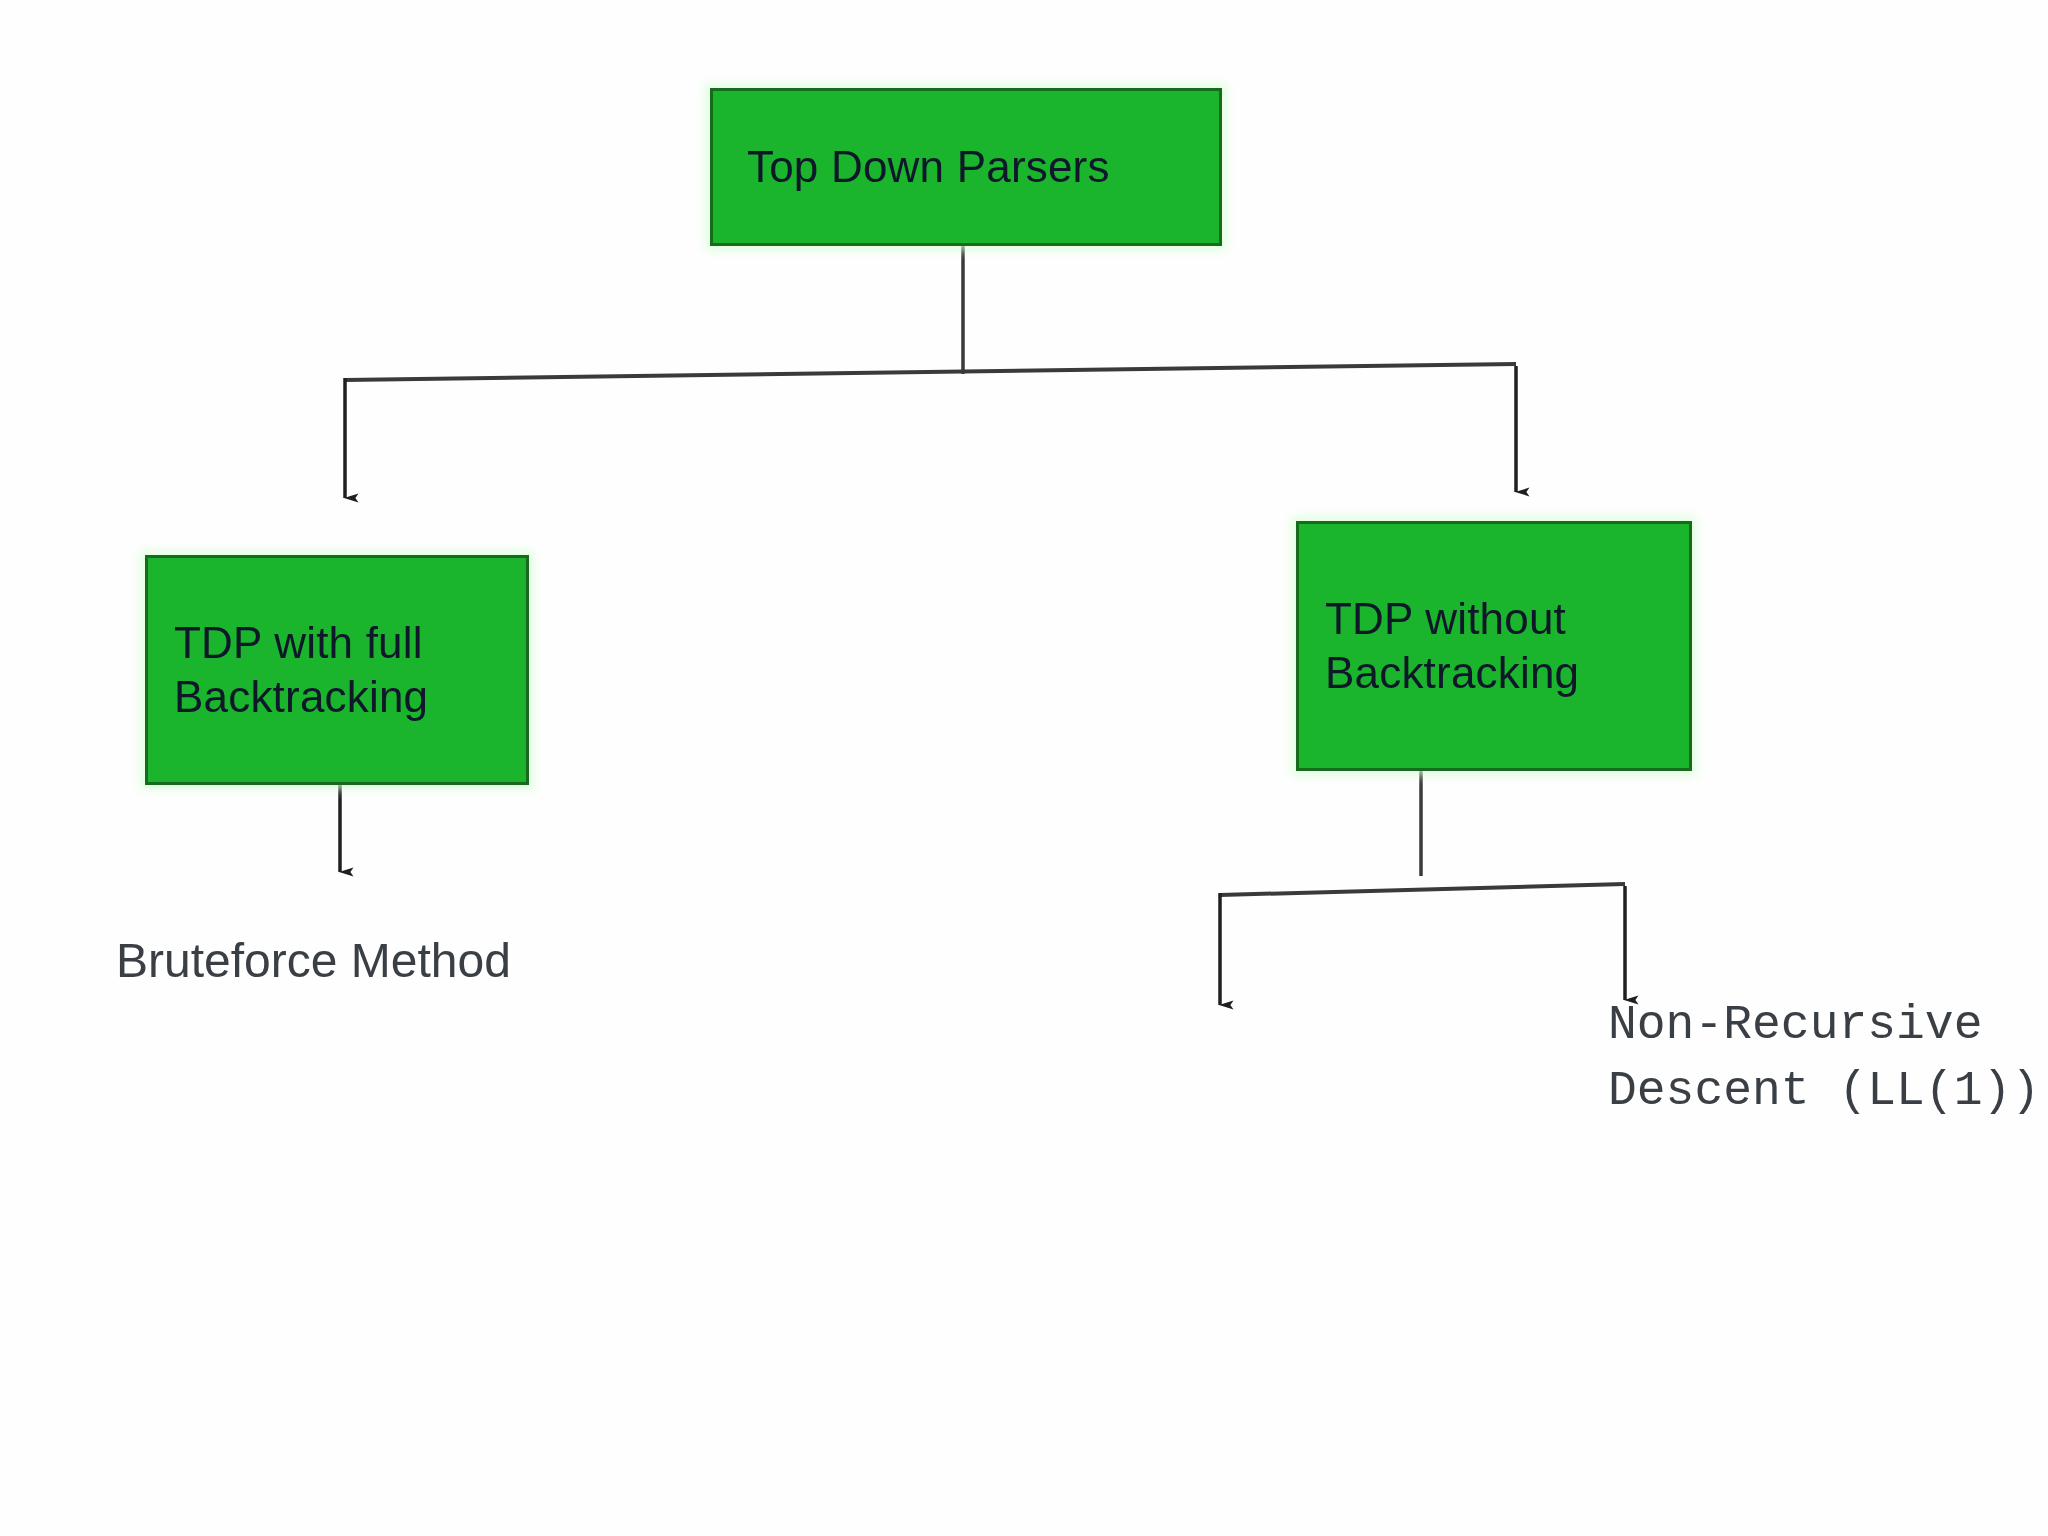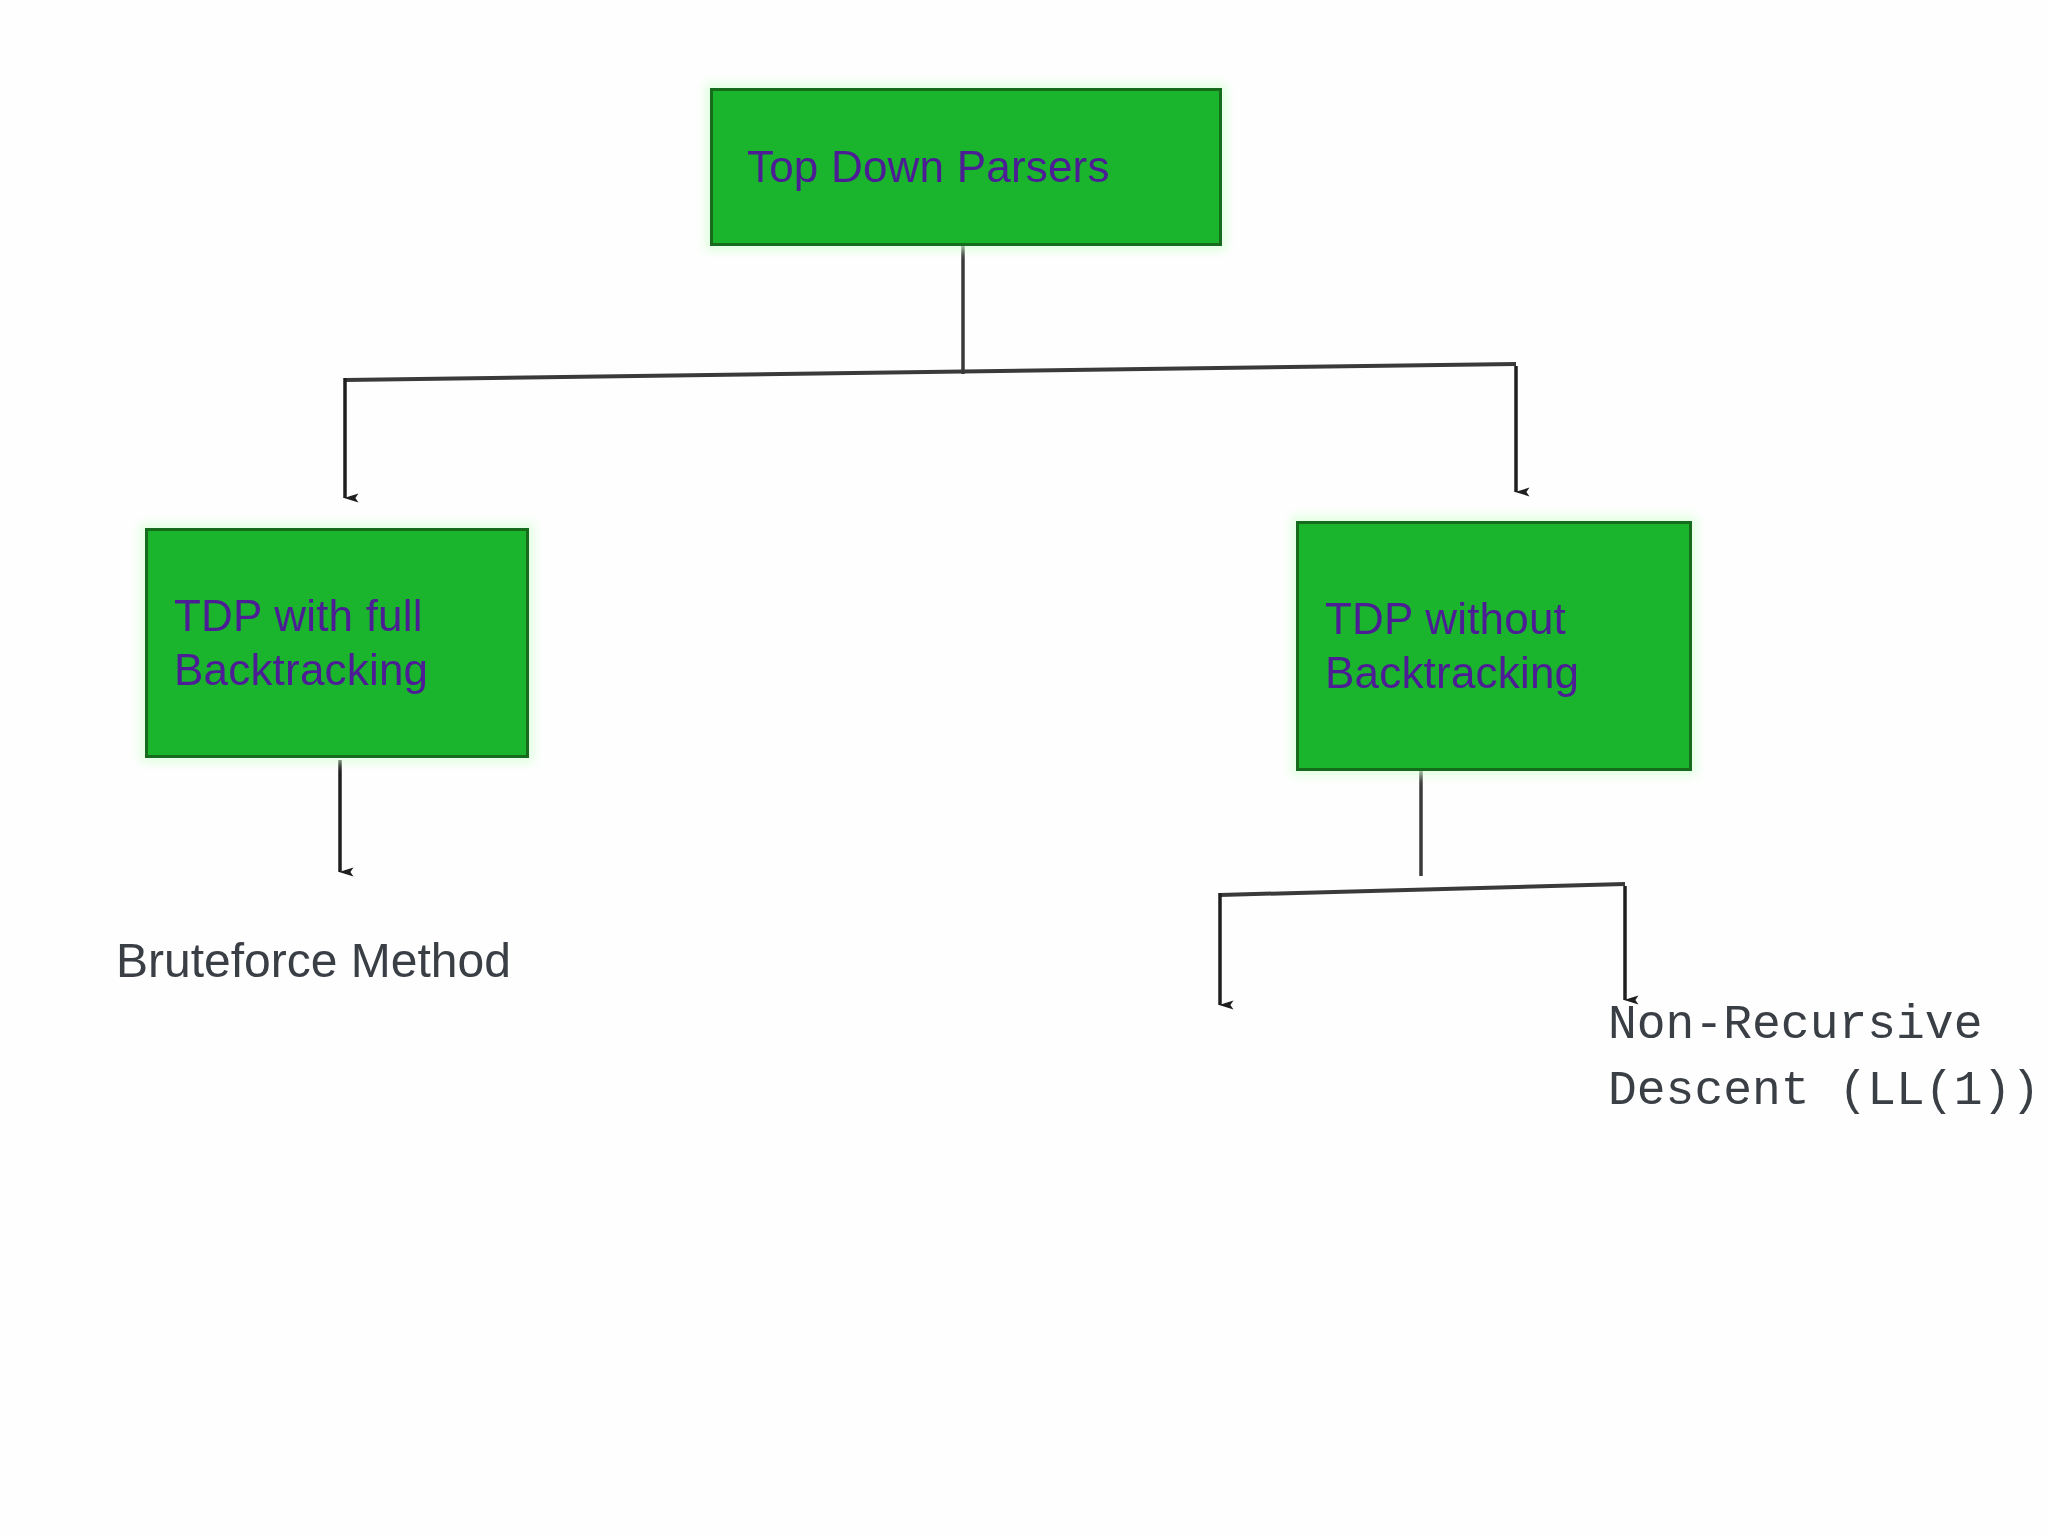--- a/index.html
+++ b/index.html
@@ -22,41 +22,41 @@
     position: absolute;
     background: #1ab52c;
     border: 3px solid #176b1c;
     box-sizing: border-box;
     display: flex;
     align-items: center;
     justify-content: flex-start;
     box-shadow: 0 0 10px 4px rgba(215,255,215,0.85);
   }
   .node-box .node-label {
-    color: #4c1d95;
+    color: #0f172a;
     font-size: 44px;
     line-height: 1.22;
     font-weight: 400;
     letter-spacing: 0.2px;
     padding-left: 26px;
     text-align: left;
     white-space: pre-line;
   }
   #node-root {
     left: 710px;
     top: 88px;
     width: 512px;
     height: 158px;
   }
   #node-root .node-label {
     padding-left: 34px;
   }
   #node-with-backtracking {
     left: 145px;
-    top: 528px;
+    top: 555px;
     width: 384px;
     height: 230px;
   }
   #node-without-backtracking {
     left: 1296px;
     top: 521px;
     width: 396px;
     height: 250px;
   }
   

